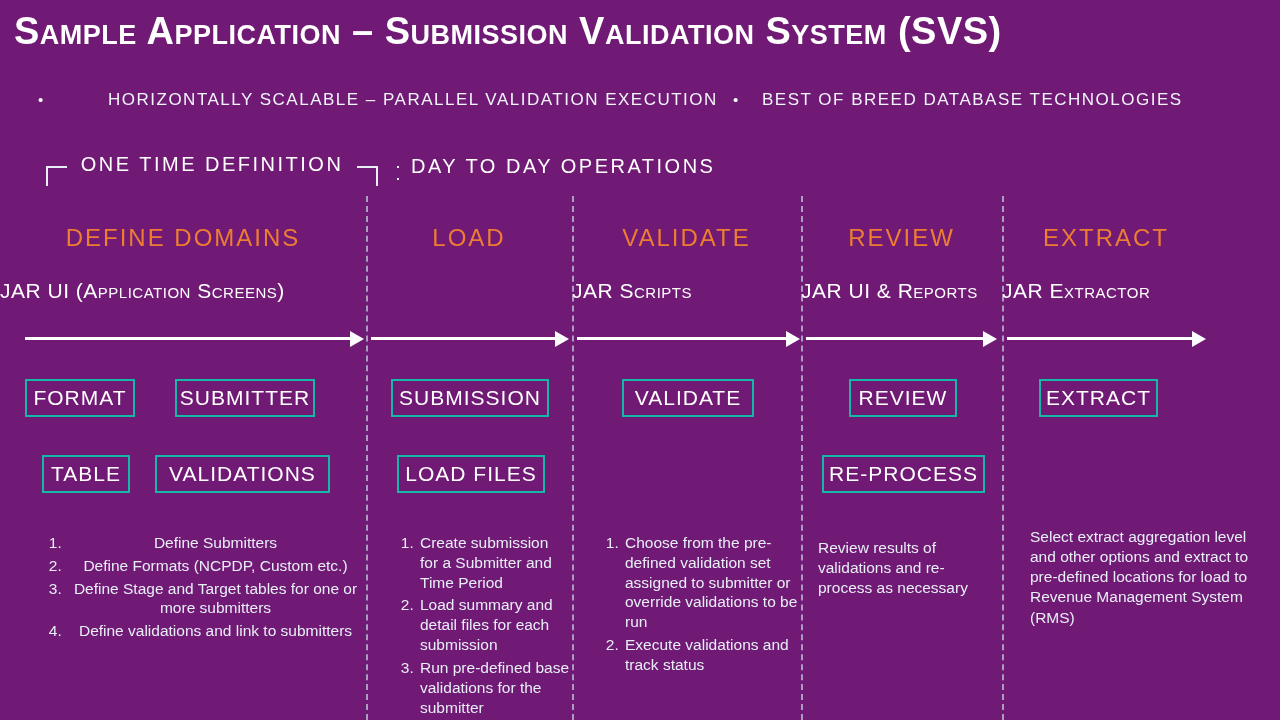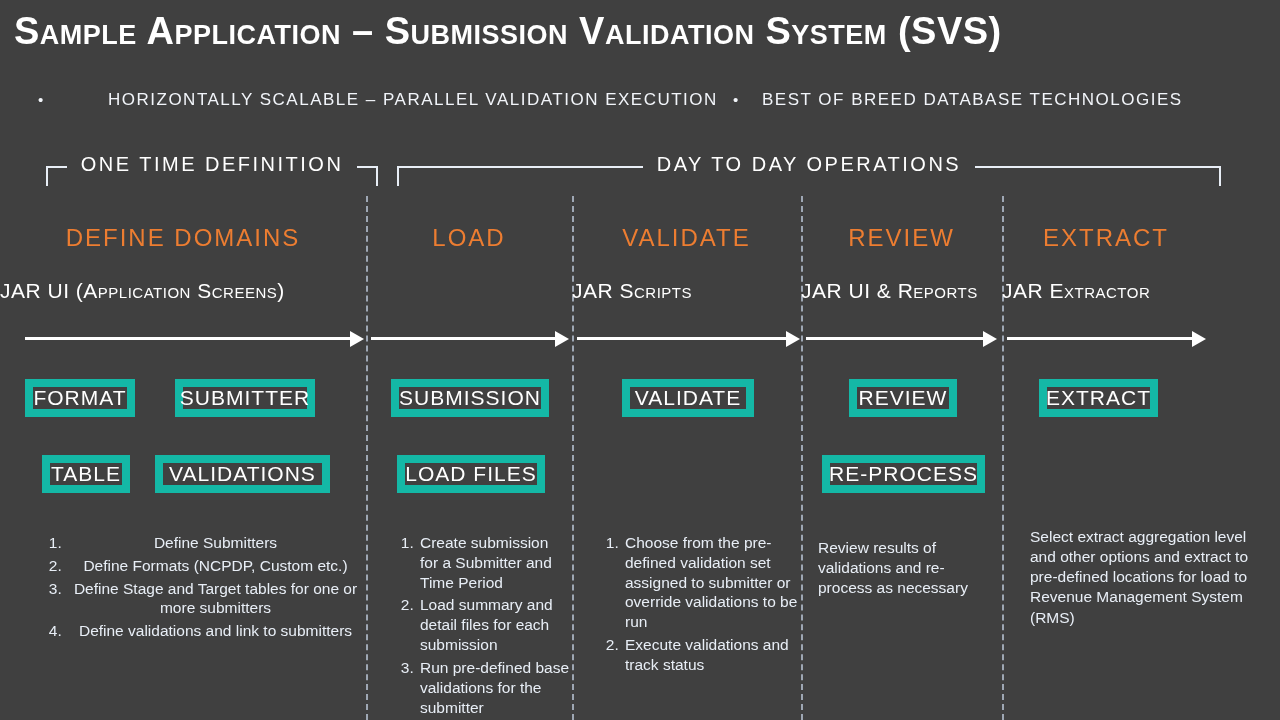--- a/index.html
+++ b/index.html
@@ -1,18 +1,18 @@
 <!DOCTYPE html>
 <html><head>
 <meta charset="utf-8">
 <style>
   html,body { margin:0; padding:0; background:#0c2d50; }
   .slide {
     position:relative; width:1280px; height:720px; overflow:hidden;
-    background:#404040; color:#fff;
+    background:#701a75; color:#fff;
     font-family:"Liberation Sans", sans-serif;
   }
   
   .title {
     position:absolute; left:14px; top:10px; white-space:nowrap;
     font-size:38px; font-weight:bold; font-variant:small-caps;
     letter-spacing:0.5px; color:#FFFFFF;
   }
   
   .bullet-item { position:absolute; top:90px; display:flex; align-items:baseline;
@@ -22,42 +22,42 @@
   .b2 { left:733px; } .b2 .dot { width:29px; }
 
   
   .bracket { position:absolute; top:166px; display:flex; align-items:flex-start;padding-left:22px; }
   .bracket .arm { flex:1; height:18px; border-top:2px solid #E8EEF6; }
   .bracket .arm.tick-left  { border-left:2px solid #E8EEF6; }
   .bracket .arm.tick-right { border-right:2px solid #E8EEF6; }
   .bracket .bracket-label { margin-top:-13px; padding:0 14px; white-space:nowrap;
     font-size:20px; letter-spacing:2.5px; color:#FFFFFF; }
   .bracket.one-time { left:24px; width:332px; }
-  .bracket.day-ops  { left:375px; width:824px; }
+  .bracket.day-ops  { left:375px; width:824px;flex-direction:column; }
 
   
   .divider { position:absolute; top:196px; height:524px; width:0;
     border-left:2px dashed rgba(190,202,219,0.75); }
 
   
   .col-head { position:absolute; top:224px; text-align:center;
     font-size:24px; letter-spacing:2px; color:#ED7D31; white-space:nowrap; }
   .col-sub { position:absolute; top:279px; 
     font-size:21px; font-variant:small-caps; letter-spacing:0.5px;
     color:#FFFFFF; white-space:nowrap; }
 
   
   .flow-arrow { position:absolute; top:337px; height:3px; background:#FFFFFF; }
   .flow-arrow::after { content:""; position:absolute; right:-13px; top:50%;
     transform:translateY(-50%); width:0; height:0;
     border-left:14px solid #FFFFFF; border-top:8px solid transparent;
     border-bottom:8px solid transparent; }
 
   
-  .vbox { position:absolute; height:38px; border:8px solid #14b8a6;
+  .vbox { position:absolute; height:38px; border:2px solid #14b8a6;
     display:flex; align-items:center; justify-content:center;
     font-size:21px; letter-spacing:1px; color:#FFFFFF; box-sizing:border-box;
     white-space:nowrap; }
 
   
   .col-list { position:absolute; top:533px; color:#E8EEF6;
     font-size:15.5px; line-height:1.28; }
   .col-list ol { margin:0; padding-left:38px; }
   .col-list li { margin:0 0 3px 0; padding-left:2px; }
   .col-note { position:absolute; color:#E8EEF6; font-size:15.5px; line-height:1.3; }

